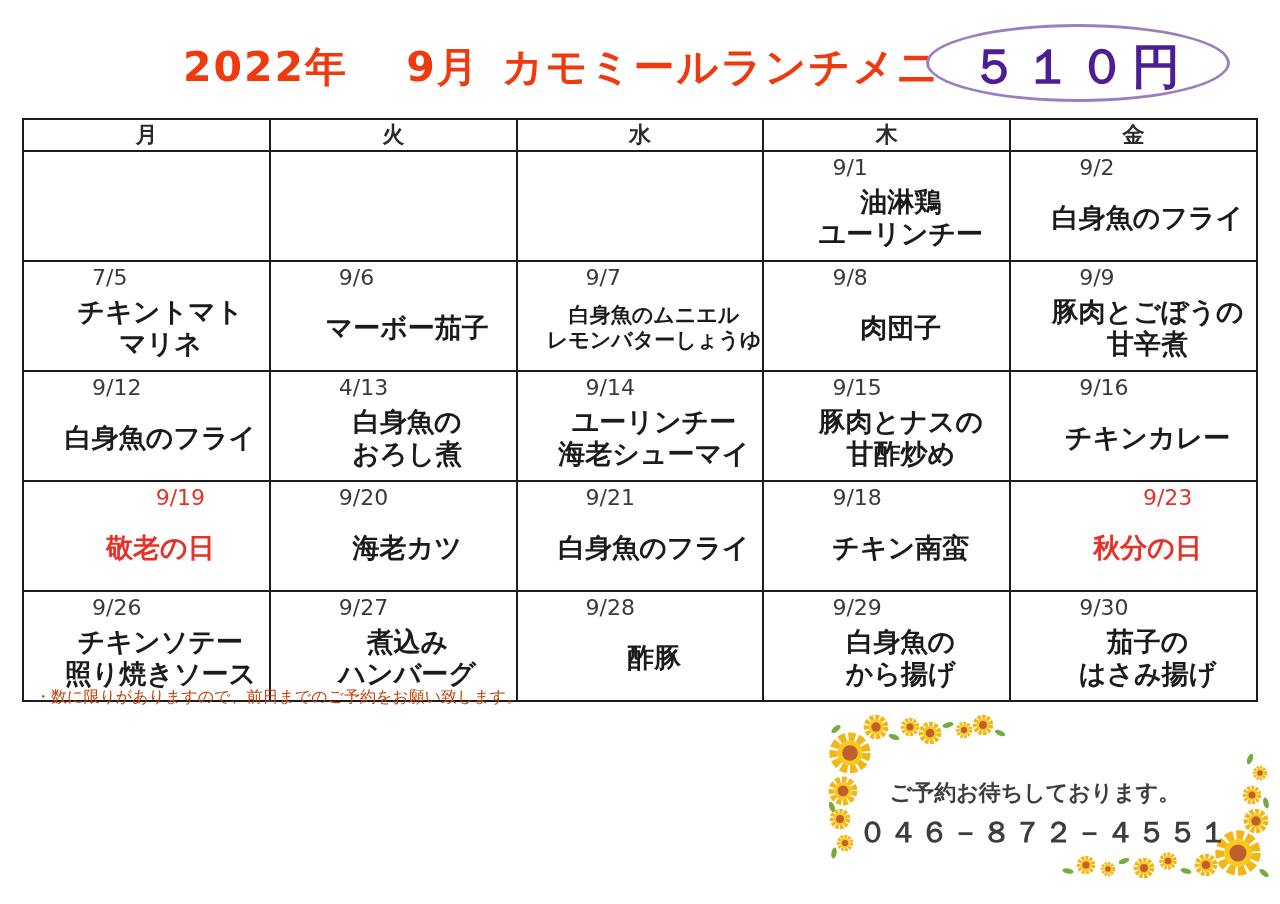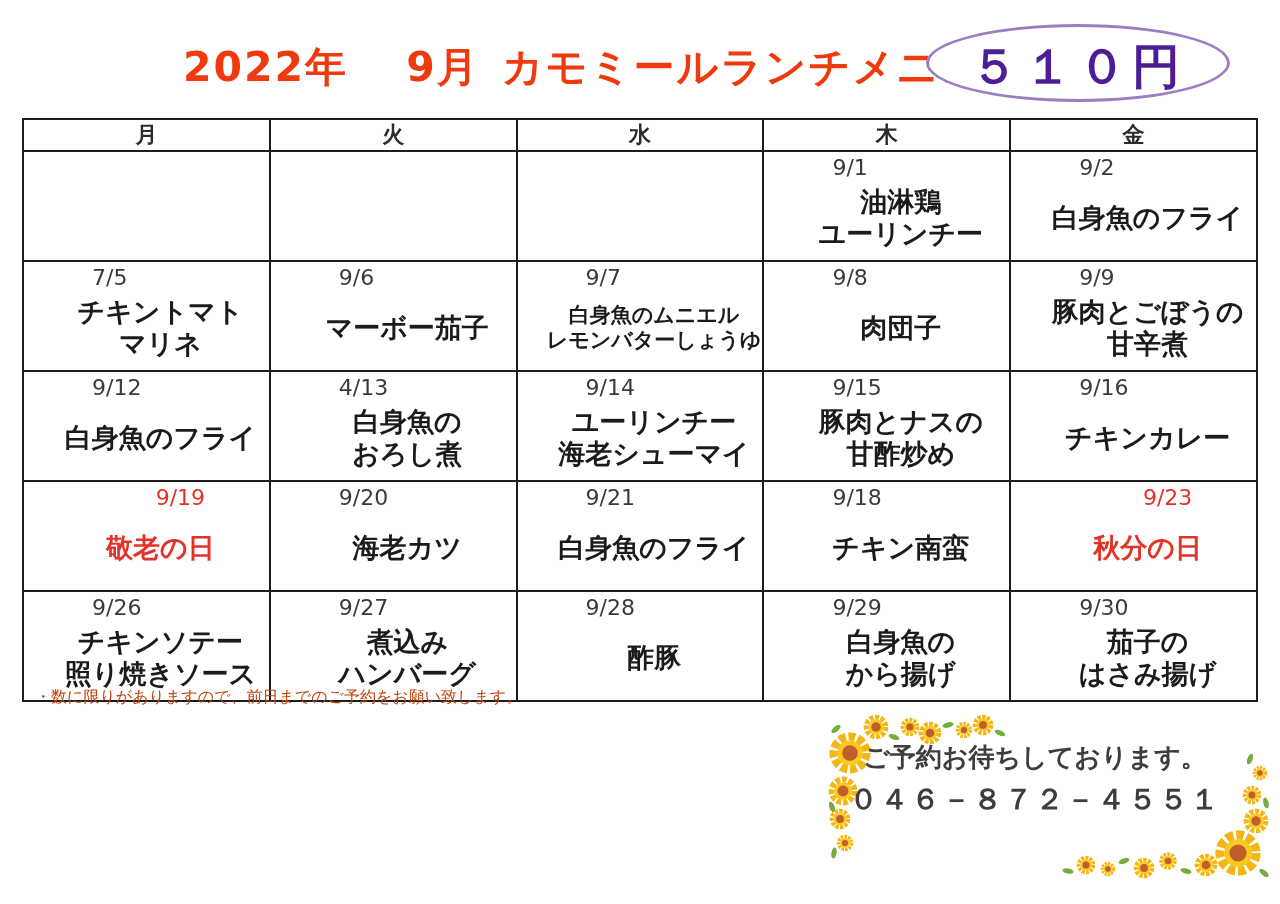--- a/index.html
+++ b/index.html
@@ -50,23 +50,23 @@
   
   .note{
     position:absolute;left:35px;top:687px;font-size:16px;color:#c2410c;
     font-weight:500;white-space:nowrap;
   }
   
   .footer-text{
     position:absolute;left:840px;top:740px;width:390px;text-align:center;
     color:#3d3d3d;font-weight:700;
   }
-  .footer-line1{font-size:26px;}
+  .footer-line1{font-size:22px;margin-top:38px;}
   .footer-line2{font-size:27px;margin-top:6px;white-space:nowrap;}
-  .footer-phone{font-size:29px;margin-top:5px;letter-spacing:2px;}
+  .footer-phone{font-size:29px;margin-top:5px;letter-spacing:2px;text-align:right;}
   .deco{position:absolute;left:818px;top:703px;}
 </style>
 </head>
 <body>
 
 <div class="title">
   <span>2022年</span>
   <span class="gap1"></span>
   <span>9月</span>
   <span class="gap2"></span>

